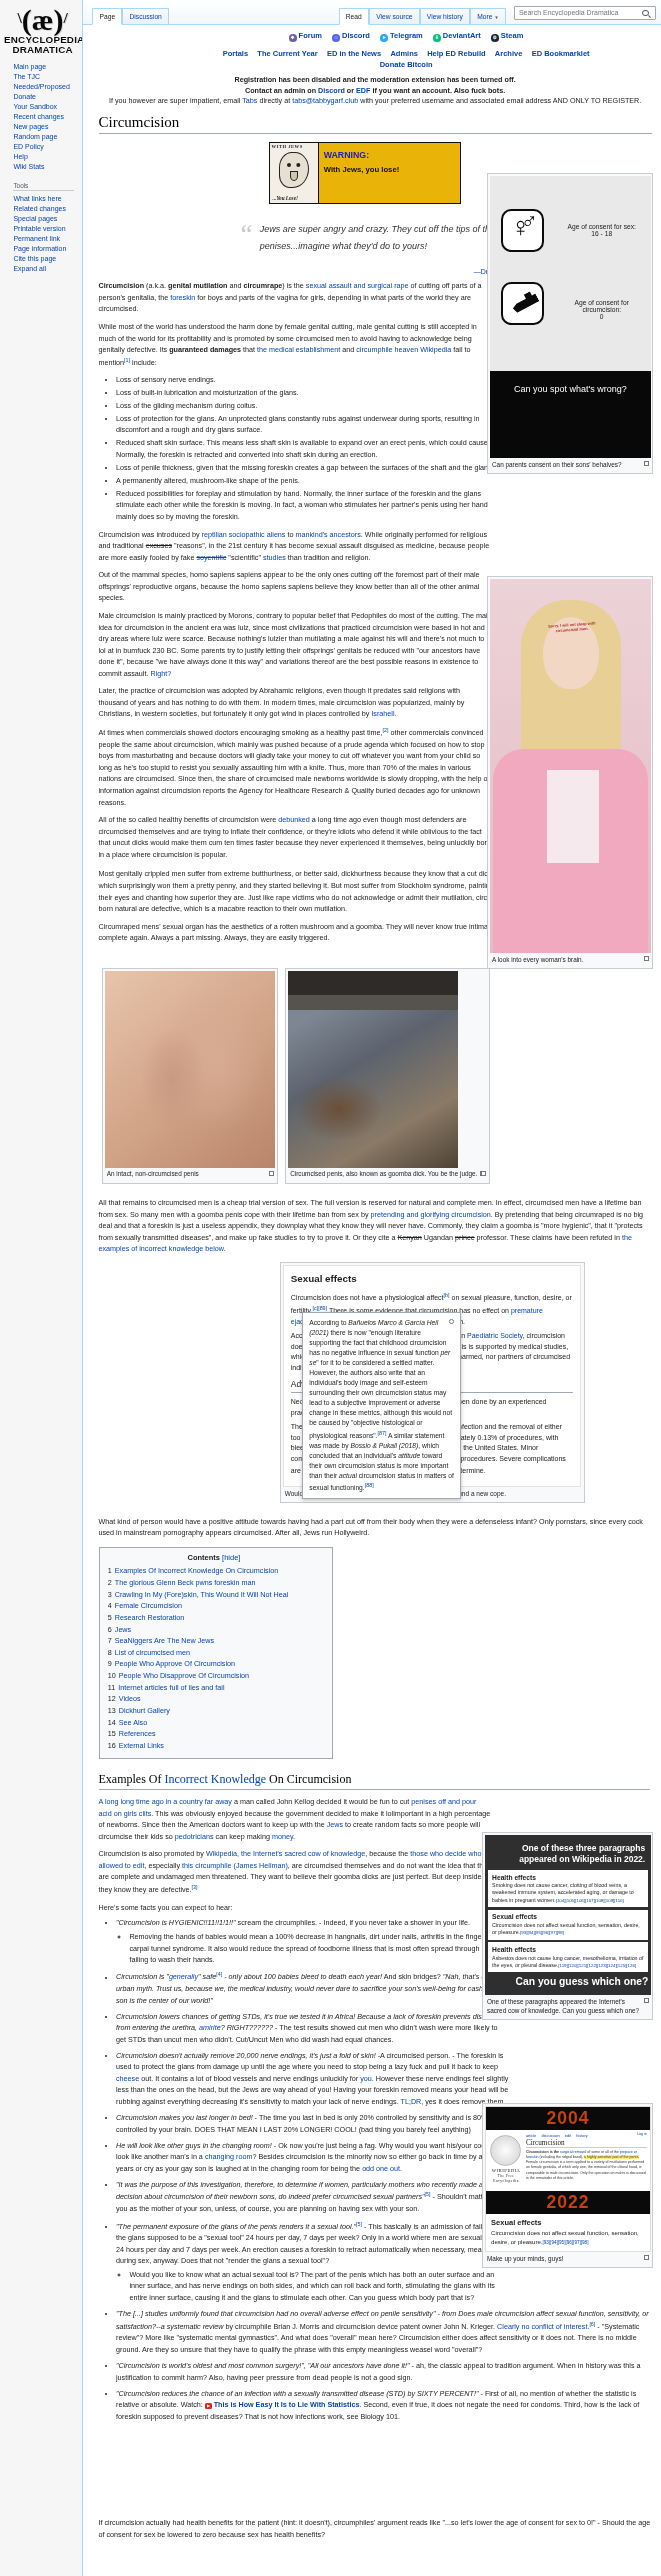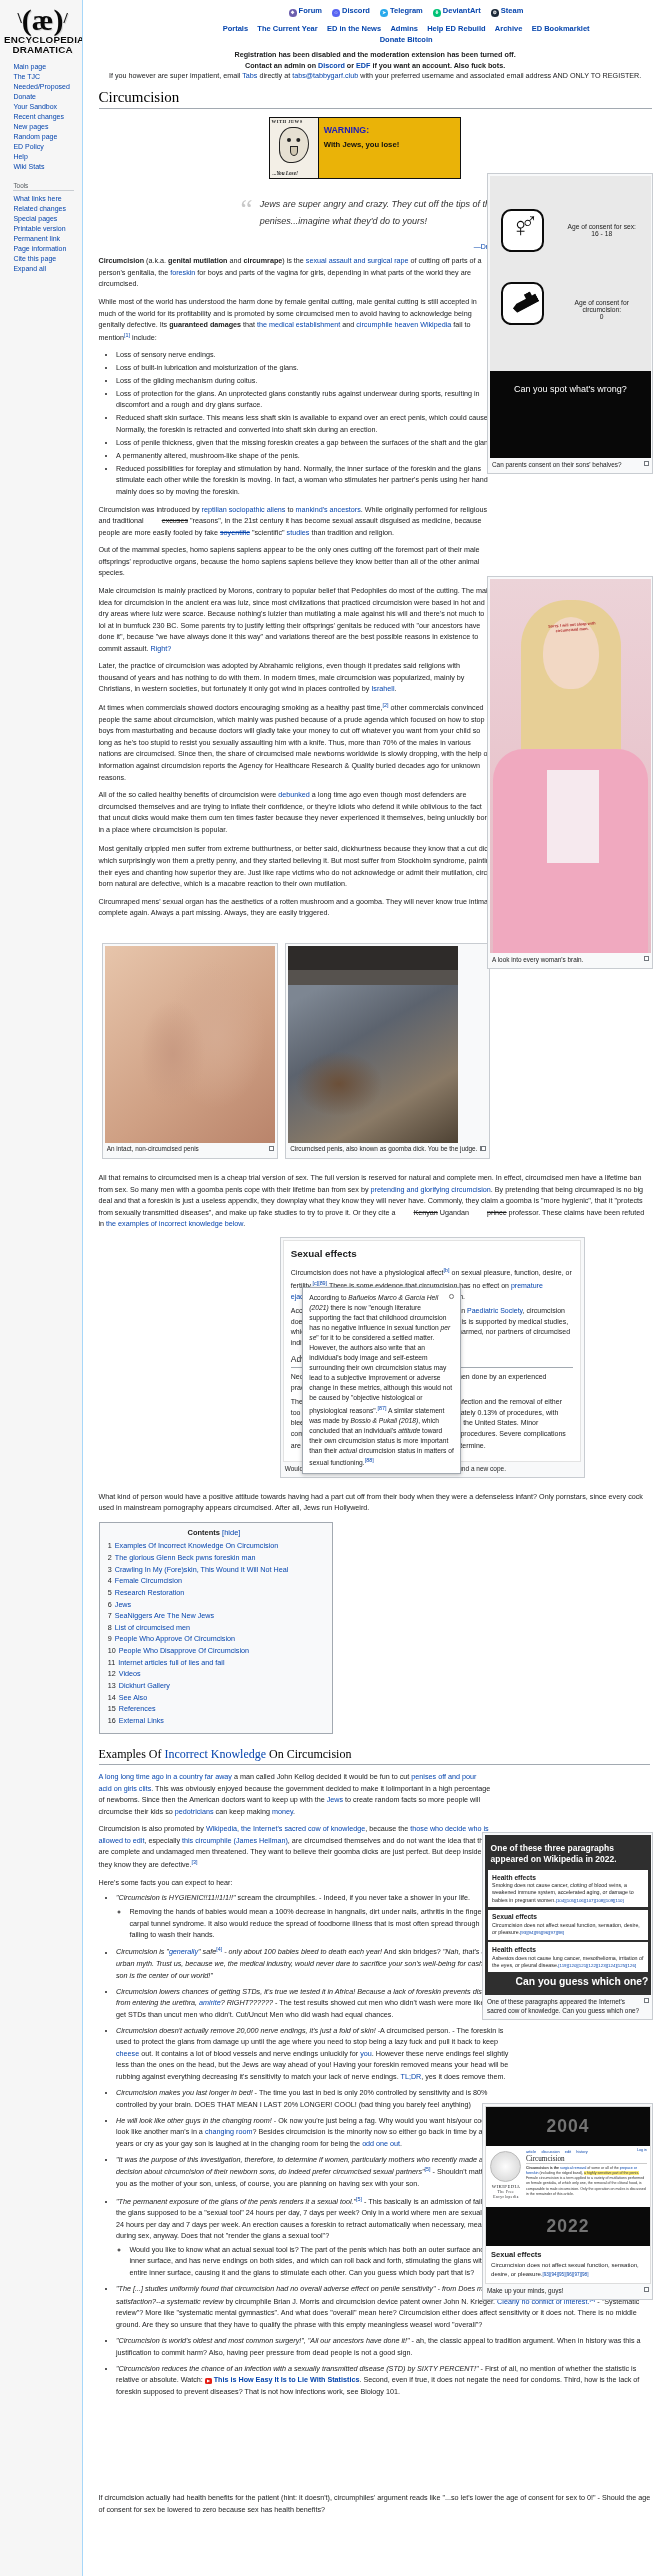--- a/index.html
+++ b/index.html
@@ -78,21 +78,21 @@
   p.body { font-size:7.2px; line-height:1.6; margin-top:6.2px; max-width:554px; }
   p.narrow, ul.narrow, .narrow { max-width:393px; }
   ul.damages { margin:5.2px 0 0 17.5px; font-size:7.2px; line-height:1.6; }
   ul.damages li { margin-bottom:1.5px; }
   ul.facts { margin:4.1px 0 0 17.5px; font-size:7.2px; line-height:1.6; }
   ul.facts > li { margin-bottom:4.6px; }
   ul.facts ul { margin:2.1px 0 0 13.4px; }
   .r-b { font-weight:bold; } .r-i { font-style:italic; }
   .r-ai { color:#0645ad; font-style:italic; cursor:pointer; }
   .r-ab { color:#0645ad; font-weight:bold; cursor:pointer; }
-  .r-s { text-decoration:line-through;margin-left:16px; }
+  .r-s { text-decoration:line-through; }
   .r-as { color:#0645ad; text-decoration:line-through; cursor:pointer; }
   sup.ref { color:#0645ad; font-size:5.4px; cursor:pointer; }
   .yt-icon { display:inline-block; background:#e62117; color:#fff; font-size:4.1px; line-height:6.2px; height:6.7px; padding:0 2.1px; border-radius:1.5px; vertical-align:0.5px; margin-right:1.5px; }
   .smiley { color:#c59b00; font-size:7.7px; }
 
   
   .figpair { display:flex; gap:7.2px; margin:24px 0 0 3.1px; }
   .wikifig { border:0.5px solid #c8ccd1; background:#f8f9fa; padding:2.1px; font-size:6.4px; color:#202122; }
   .wikifig .fimg { display:block; cursor:pointer; }
   .wikifig .cap { padding:2.6px 2.1px 1.5px; line-height:1.35; position:relative; padding-right:9.3px; }
@@ -135,28 +135,28 @@
   .saw { position:absolute; left:8.2px; top:11.3px; width:27px; height:13.4px; background:#0b0b0b; transform:rotate(-28deg); clip-path:polygon(0 55%, 8% 100%, 100% 100%, 100% 35%, 85% 35%, 85% 0, 60% 0, 60% 35%, 20% 35%); }
   .c-row-t { position:absolute; right:5.2px; width:88px; font-size:6.7px; text-align:center; color:#1a1a1a; font-family:"Liberation Sans",sans-serif; }
   .c-band { position:absolute; left:0; right:0; bottom:0; height:87px; background:#080808; color:#fff; text-align:center; font-size:9px; padding-top:13.4px; }
   .woman-img { width:161px; height:374px; background:linear-gradient(#ecd3d8, #e8c4cc 60%, #e5bcc6); position:relative; overflow:hidden; }
   .w-hair { position:absolute; left:31px; top:20.6px; width:100px; height:216px; background:#e7cf96; border-radius:46px 46px 31px 36px; }
   .w-face { position:absolute; left:53px; top:38px; width:56px; height:72px; background:#f2d8c4; border-radius:50% 50% 46% 46%; }
   .w-fhtext { position:absolute; left:56px; top:44px; width:52px; font-size:3.9px; color:#b03030; text-align:center; transform:rotate(-4deg); font-weight:bold; line-height:1.25; }
   .w-jacket { position:absolute; left:3.1px; top:170px; width:155px; height:206px; background:#f0a9bf; border-radius:31px 31px 0 0; }
   .w-shirt { position:absolute; left:57px; top:191px; width:52px; height:93px; background:#f6e9ee; }
   .threep-img { width:166px; background:#2f2f2f; padding:2.6px; }
-  .threep-h { color:#fff; font-size:8.5px; font-weight:bold; text-align:left; padding:5.2px 3.1px; line-height:1.3; }
+  .threep-h { color:#fff; font-size:8.5px; font-weight:bold; text-align:right; padding:5.2px 3.1px; line-height:1.3; }
   .tp-card { background:#fff; padding:3.6px 4.6px; margin-bottom:2.6px; }
   .tp-card .h { font-weight:bold; font-size:6.7px; margin-bottom:1.5px; }
   .tp-card .t { font-size:5.3px; line-height:1.35; color:#222; }
   .tp-refs { color:#0645ad; font-size:4.4px; }
   .threep-f { color:#fff; font-size:10.3px; font-weight:bold; text-align:right; padding:4.1px 0 5.2px; }
   .years-img { width:166px; background:#fff; border:0.5px solid #ddd; }
-  .yband { background:#0a0a0a; color:#737373; font-size:17.5px; font-weight:bold; text-align:center; letter-spacing:1px; padding:9px 0; }
+  .yband { background:#0a0a0a; color:#c2410c; font-size:17.5px; font-weight:bold; text-align:center; letter-spacing:1px; padding:1px 0; }
   .wikimini { position:relative; padding:3.1px 3.1px 3.1px 40px; min-height:61px; }
   .wm-logo { position:absolute; left:4.1px; top:5.2px; width:31px; height:31px; border-radius:50%; background:radial-gradient(#fdfdfd,#cfcfcf); border:0.5px solid #bbb; }
   .wm-wlabel { position:absolute; left:4.1px; top:38px; width:32px; font-family:"Liberation Serif",serif; font-size:4.6px; text-align:center; letter-spacing:0.5px; }
   .wm-login { position:absolute; right:3.1px; top:2.1px; font-size:3.6px; color:#0645ad; }
   .wm-tabs { font-size:3.9px; color:#0645ad; margin-bottom:1px; word-spacing:4.1px; }
   .wm-title { font-family:"Liberation Serif",serif; font-size:7.2px; border-bottom:0.5px solid #ccc; margin-bottom:1.5px; }
   .wm-text { font-size:3.6px; line-height:1.45; color:#333; }
   .wm-text .bl { color:#0645ad; } .wm-text .hl { background:#ffef7a; }
   .ysec { padding:4.1px 5.2px 5.2px; }
   .ysec .h { font-weight:bold; font-size:7.5px; margin-bottom:2.1px; }
@@ -200,20 +200,36 @@
       <li><a>Cite this page</a></li>
       <li><a>Expand all</a></li>
     </ul>
   </div>
 
   <div id="topbar">
     <span id="login">Log in</span>
   </div>
 
   <div id="content">
+    <div id="tabsbar">
+      <div class="tabs-left">
+        <div class="tab active">Page</div>
+        <div class="tab">Discussion</div>
+      </div>
+      <div class="tabs-right">
+        <div class="tab active">Read</div>
+        <div class="tab">View source</div>
+        <div class="tab">View history</div>
+        <div class="tab"><span>More</span> <span class="chev">▼</span></div>
+      </div>
+      <div class="searchwrap">
+        <input type="text" placeholder="Search Encyclopedia Dramatica" style="">
+        <span class="mag-icon"></span>
+      </div>
+    </div>
 
     <div id="article">
 
       <div class="social-rows">
         <div class="social-row1">
           <span class="soc"><span class="soc-ic" style="background:#6c5fae">❖</span><span>Forum</span></span>
           <span class="soc"><span class="soc-ic" style="background:#5865f2">☺</span><span>Discord</span></span>
           <span class="soc"><span class="soc-ic" style="background:#29a9eb">➤</span><span>Telegram</span></span>
           <span class="soc"><span class="soc-ic" style="background:#00c277">⤋</span><span>DeviantArt</span></span>
           <span class="soc"><span class="soc-ic" style="background:#1b2838">⚙</span><span>Steam</span></span>

